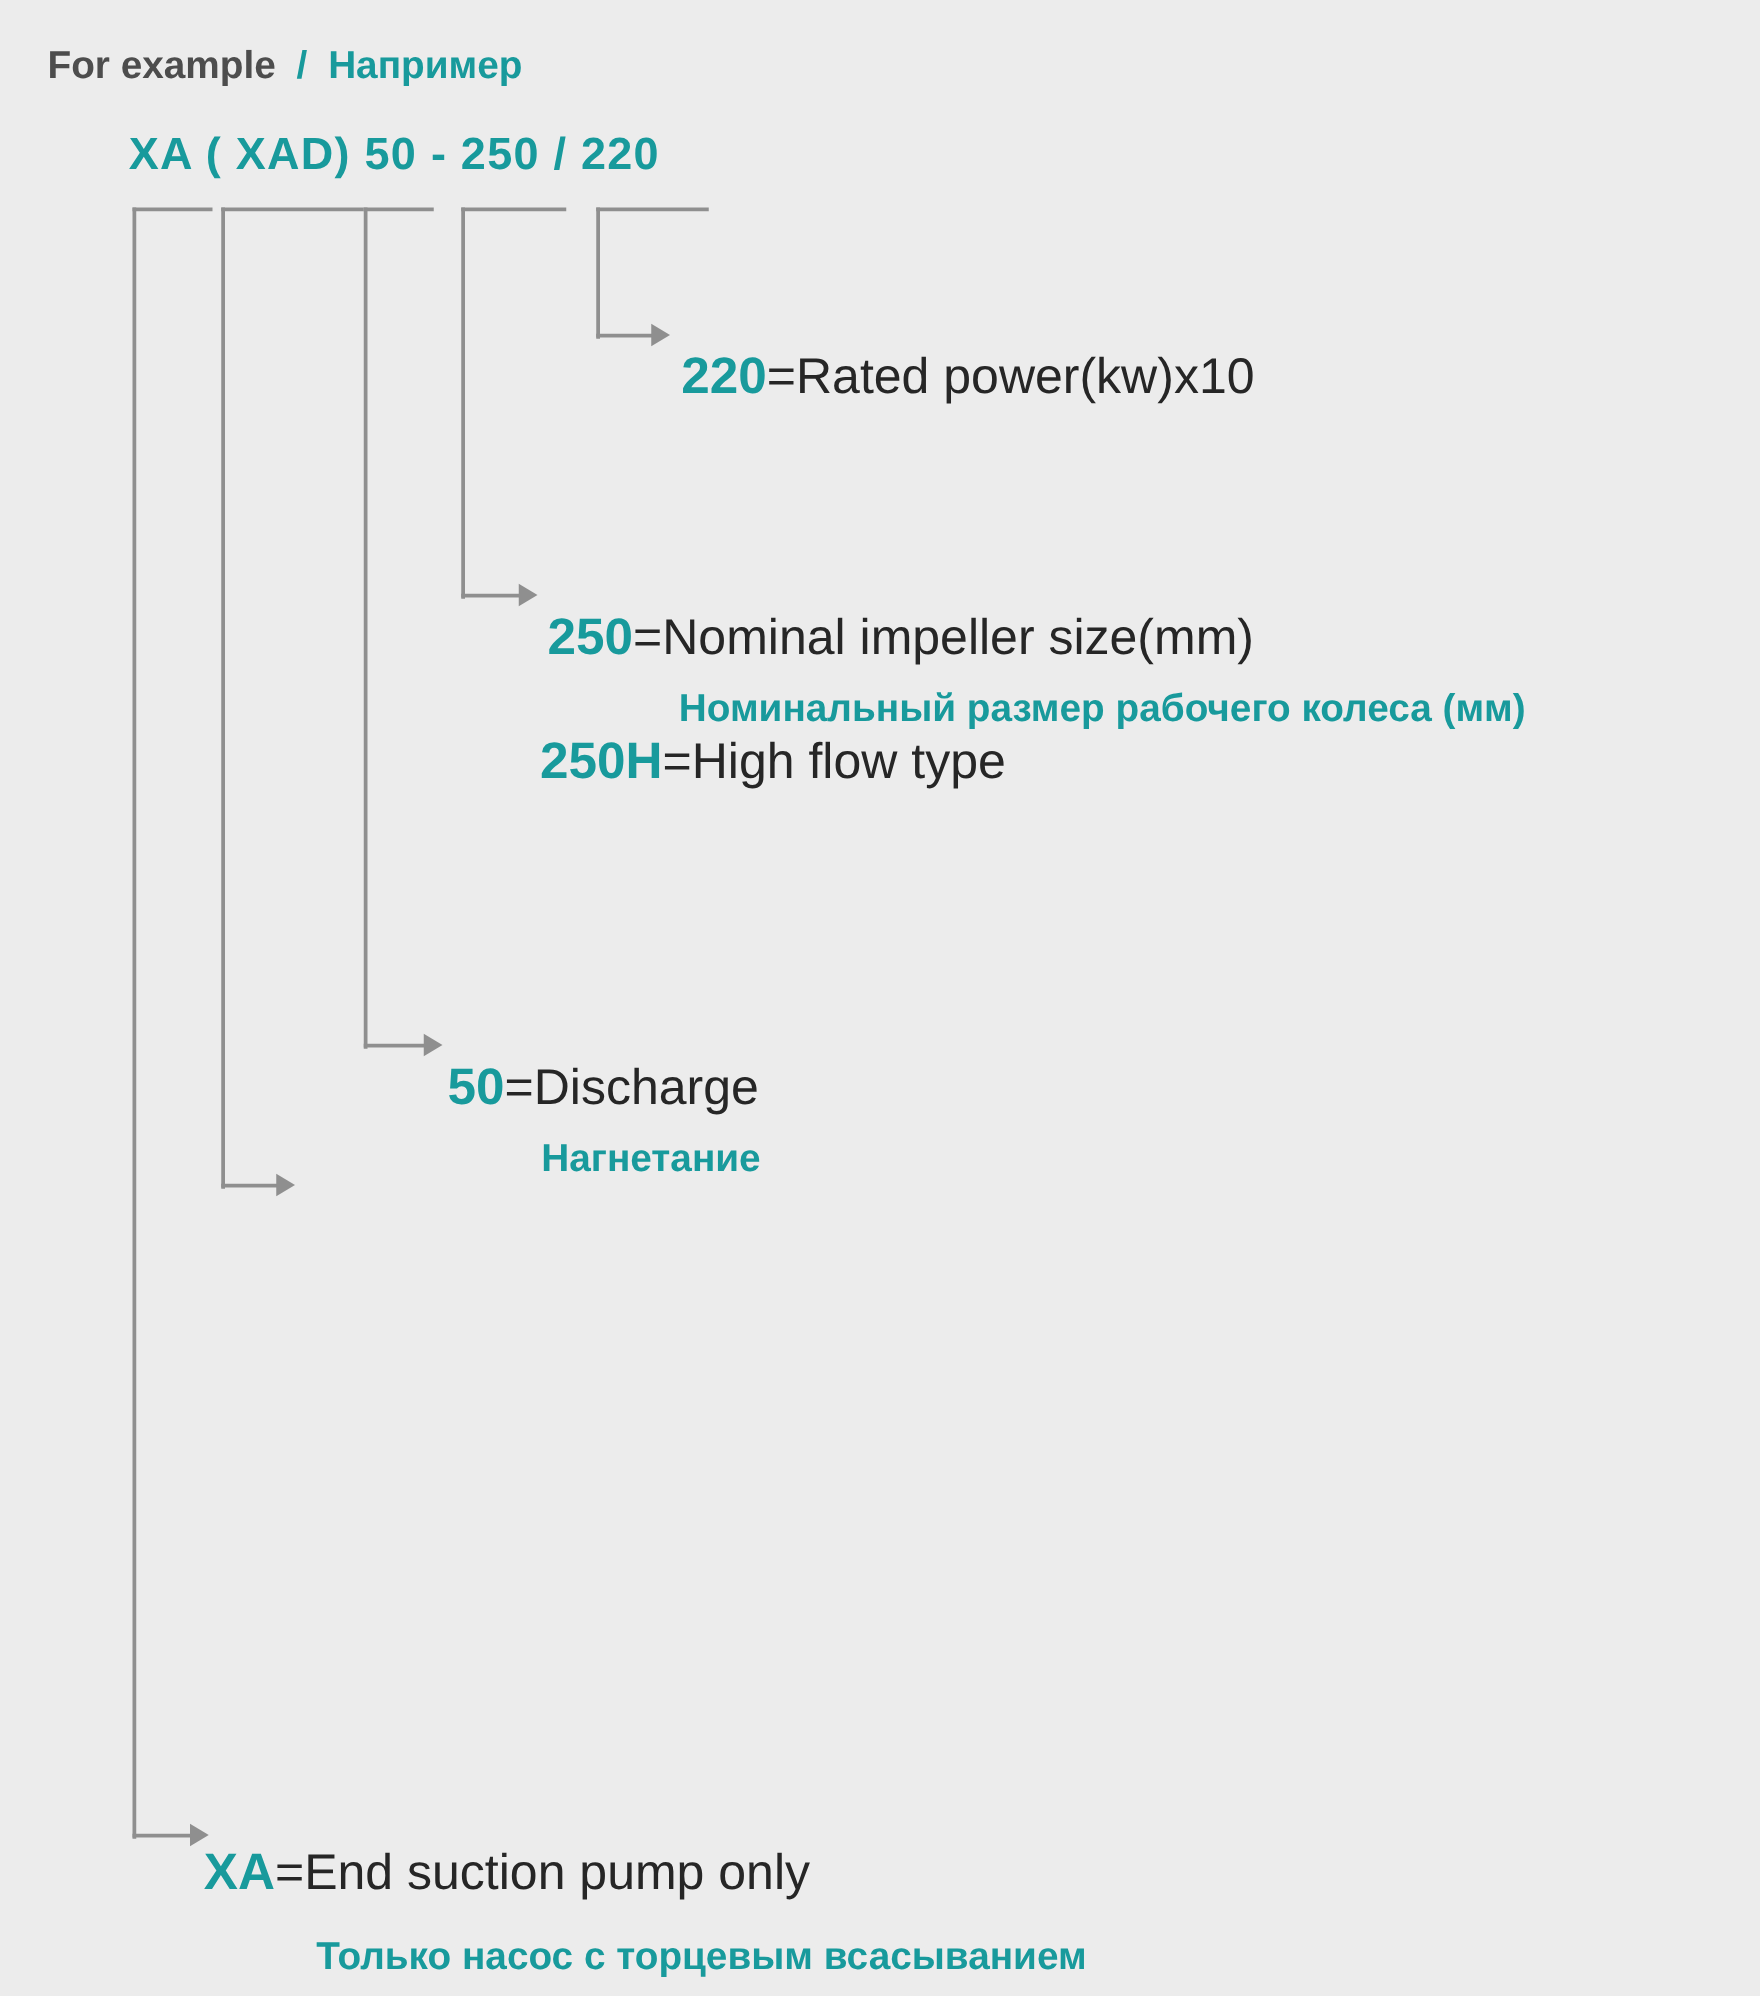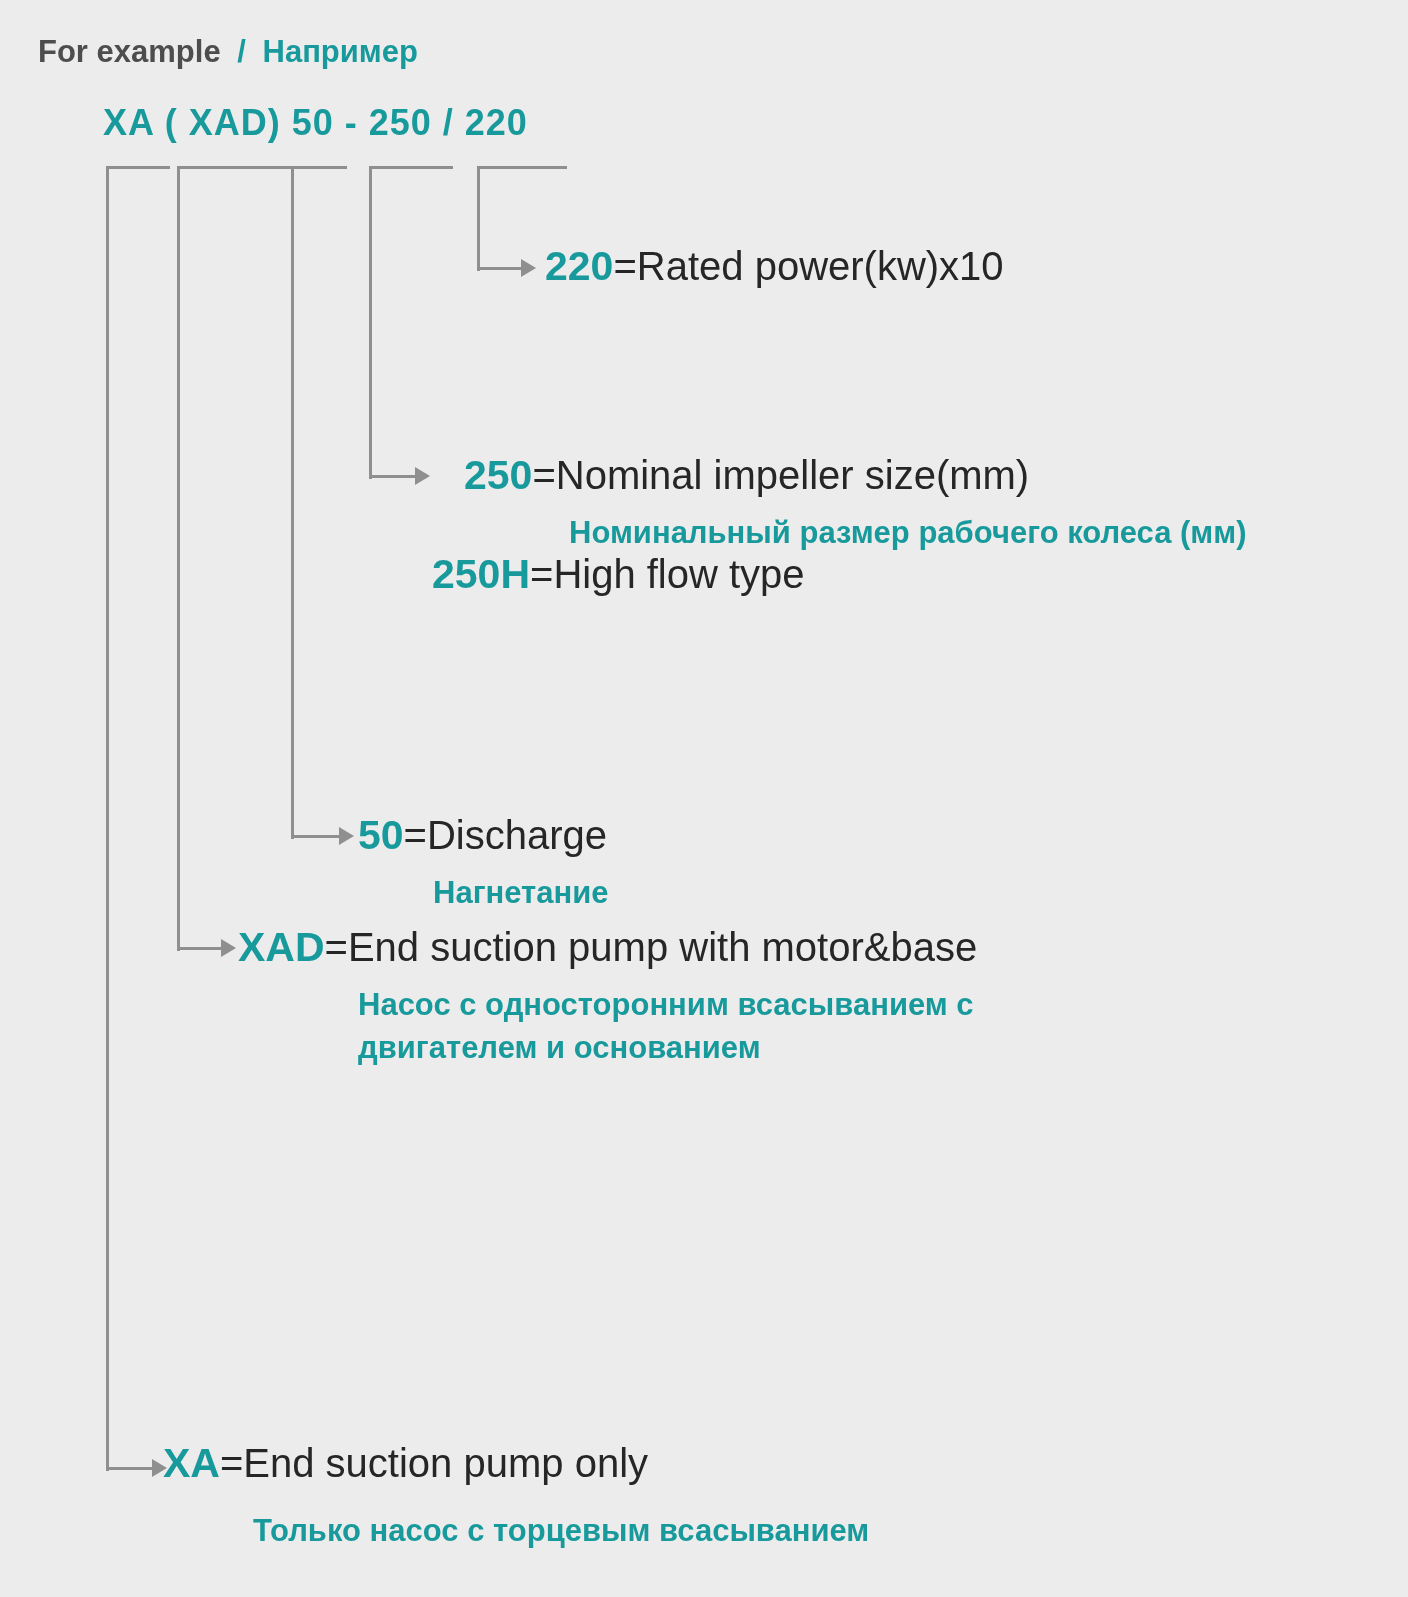--- a/index.html
+++ b/index.html
@@ -54,20 +54,21 @@
     border-top: 9px solid transparent;
     border-bottom: 9px solid transparent;
     border-left: 15px solid #8f8f8f;
   }
 
   .entry { position: absolute; }
   .entry .line1 {
     white-space: nowrap;
     font-size: 40px;
     color: #262626;
+    margin-top: 34px;
   }
   .entry .code {
     font-weight: bold;
     color: #189a9c;
     font-size: 41px;
   }
   .entry .ru {
     font-size: 31px;
     font-weight: bold;
     color: #189a9c;
@@ -120,46 +121,40 @@
 
   <div class="hline" style="left:106px; top:1467px; width:48px;"></div>
   <div class="arrow" style="left:152px; top:1459px;"></div>
 
   <div class="entry" style="left:545px; top:243px;">
     <div class="line1">
       <span class="code">220</span><span>=Rated power(kw)x10</span>
     </div>
   </div>
 
-  <div class="entry" style="left:464px; top:452px;">
+  <div class="entry" style="left:438px; top:452px;">
     <div class="line1">
       <span class="code">250</span><span>=Nominal impeller size(mm)</span>
     </div>
     <div class="ru indent-105">Номинальный размер рабочего колеса (мм)</div>
   </div>
 
   <div class="entry" style="left:432px; top:551px;">
     <div class="line1">
       <span class="code">250H</span><span>=High flow type</span>
     </div>
   </div>
 
   <div class="entry" style="left:358px; top:812px;">
     <div class="line1">
       <span class="code">50</span><span>=Discharge</span>
     </div>
     <div class="ru indent-75">Нагнетание</div>
   </div>
 
-  <div class="entry" style="left:238px; top:924px;">
-    <div class="line1">
-      <span class="code">XAD</span><span>=End suction pump with motor&amp;base</span>
-    </div>
-    <div class="ru indent-120">Насос с односторонним всасыванием с двигателем и основанием</div>
-  </div>
 
   <div class="entry" style="left:163px; top:1440px;">
     <div class="line1">
       <span class="code">XA</span><span>=End suction pump only</span>
     </div>
     <div class="ru indent-90">Только насос с торцевым всасыванием</div>
   </div>
 
 </div>
 

